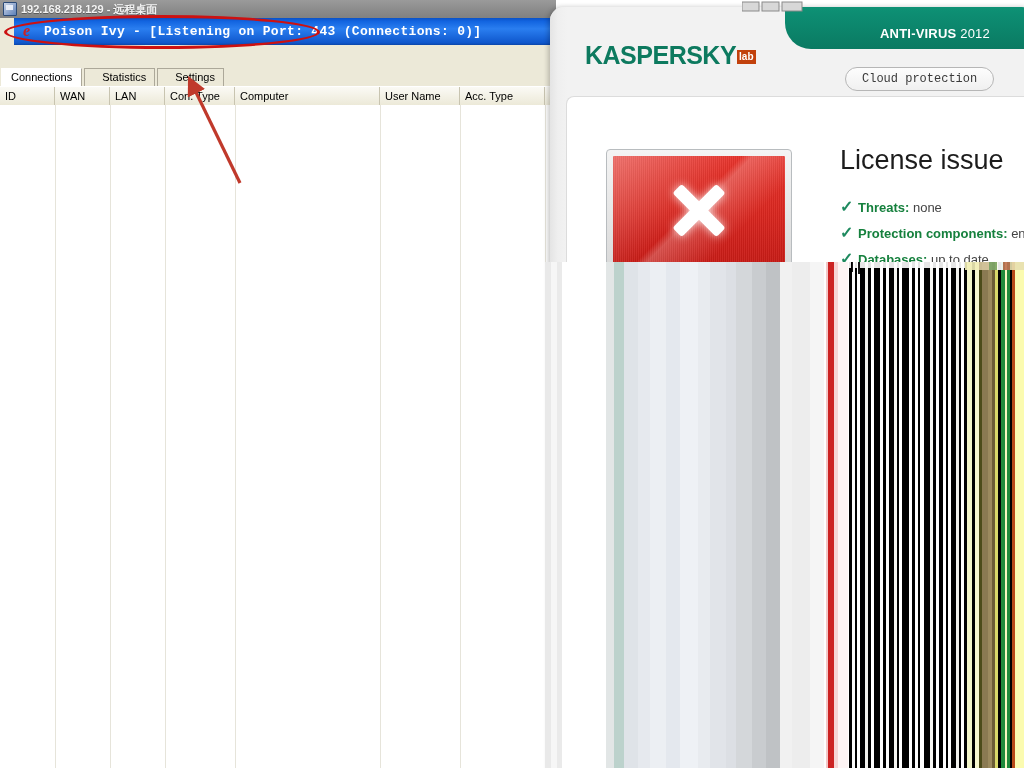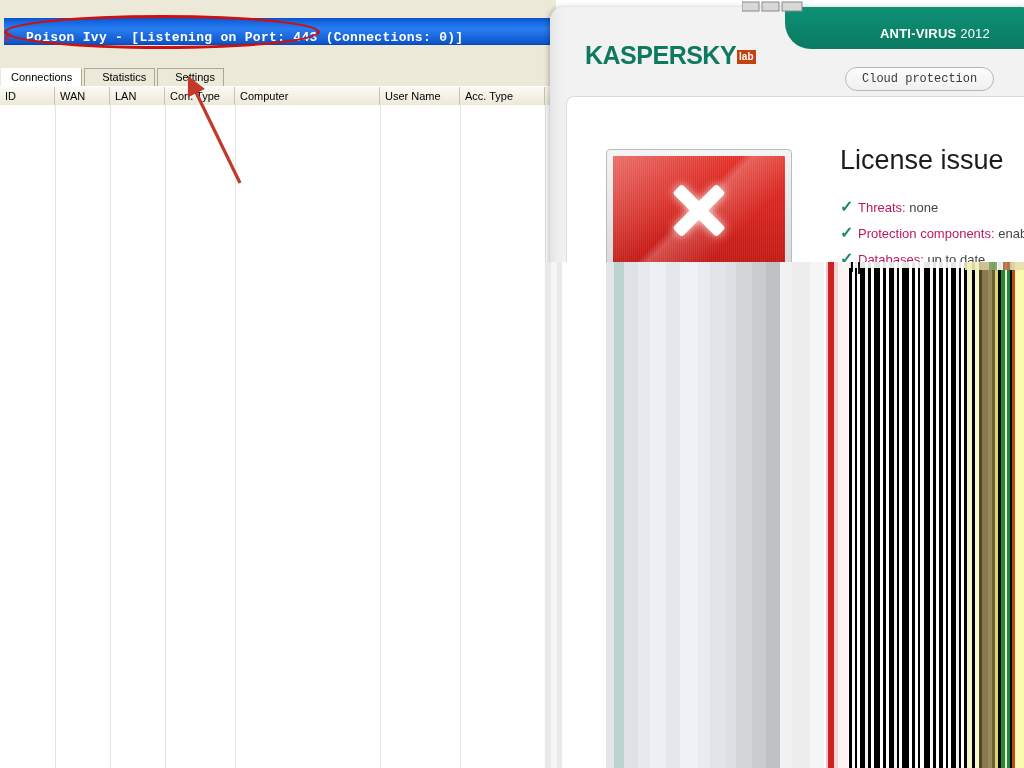--- a/index.html
+++ b/index.html
@@ -51,25 +51,25 @@
     font-weight: bold;
     font-family: "Liberation Sans", sans-serif;
     margin-left: 4px;
     white-space: nowrap;
     text-shadow: 0 1px 0 rgba(0,0,0,.35);
     opacity: .9;
   }
 
   
   #pi-titlebar {
-    position: absolute; left: 4px; top: 18px;
+    position: absolute; left: 14px; top: 18px;
     width: 556px; height: 27px;
     background: linear-gradient(to bottom, #0a52c6 0%, #1264e0 12%, #2a7ef0 40%, #0f57cc 92%, #0b46a8 100%);
-    display: flex; align-items: flex-end;
-    padding-left: 0;
+    display: flex; align-items: center;
+    padding-left: 8px;
     overflow: hidden;
   }
   #pi-icon {
     width: 16px; height: 16px;
     flex: 0 0 auto;
     position: relative;
     margin-right: 6px;
   }
   #pi-icon::before {
     content: "e";
@@ -359,41 +359,45 @@
     font-family: "Liberation Sans", sans-serif;
     white-space: nowrap;
   }
   .kav-status-row .check {
     display: inline-block;
     width: 18px;
     color: #1e8a5f;
     font-size: 16px;
     font-weight: bold;
   }
-  .kav-status-row .lbl { font-weight: normal; color: #be185d; }
+  .kav-status-row .lbl { font-weight: bold; color: #15803d; }
   .kav-status-row .val { color: #444444; }
   .kav-status-row.warn .check { color: #c0392b; }
 
   
   #glitch {
     position: absolute;
     left: 545px; top: 262px;
     width: 479px; height: 506px;
     z-index: 40;
     overflow: hidden;
   }
   #glitch .stripes { width: 100%; height: 100%; }
 </style>
 </head>
 <body>
 
 <div id="screen">
 
   <div id="rdp-window">
 
+    <div id="rdp-titlebar">
+      <div id="rdp-icon"></div>
+      <div id="rdp-title-text">192.168.218.129 - 远程桌面</div>
+    </div>
 
     <div id="pi-titlebar">
       <div id="pi-icon"></div>
       <div id="pi-title-text">Poison Ivy - [Listening on Port: 443 (Connections: 0)]</div>
     </div>
 
 
     <div id="pi-tabs">
       <div class="pi-tab active">Connections</div>
       <div class="pi-tab">Statistics</div>

